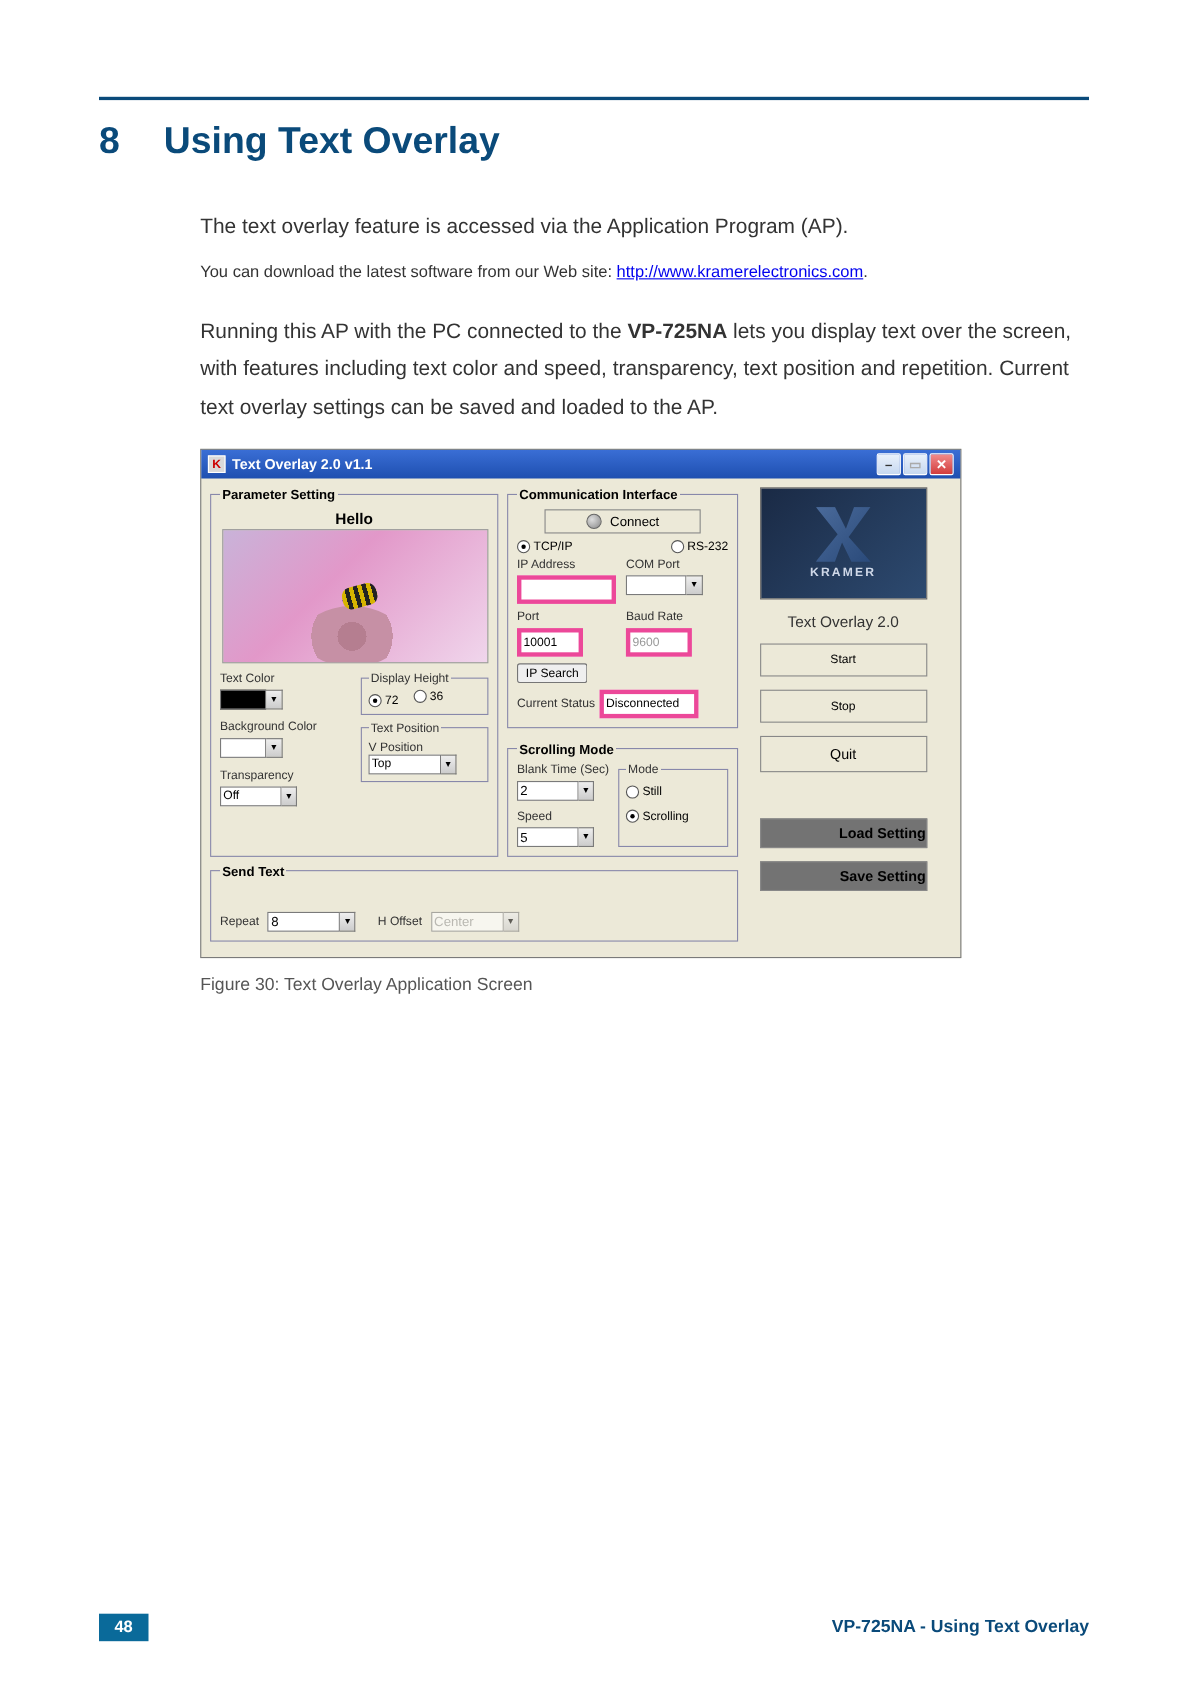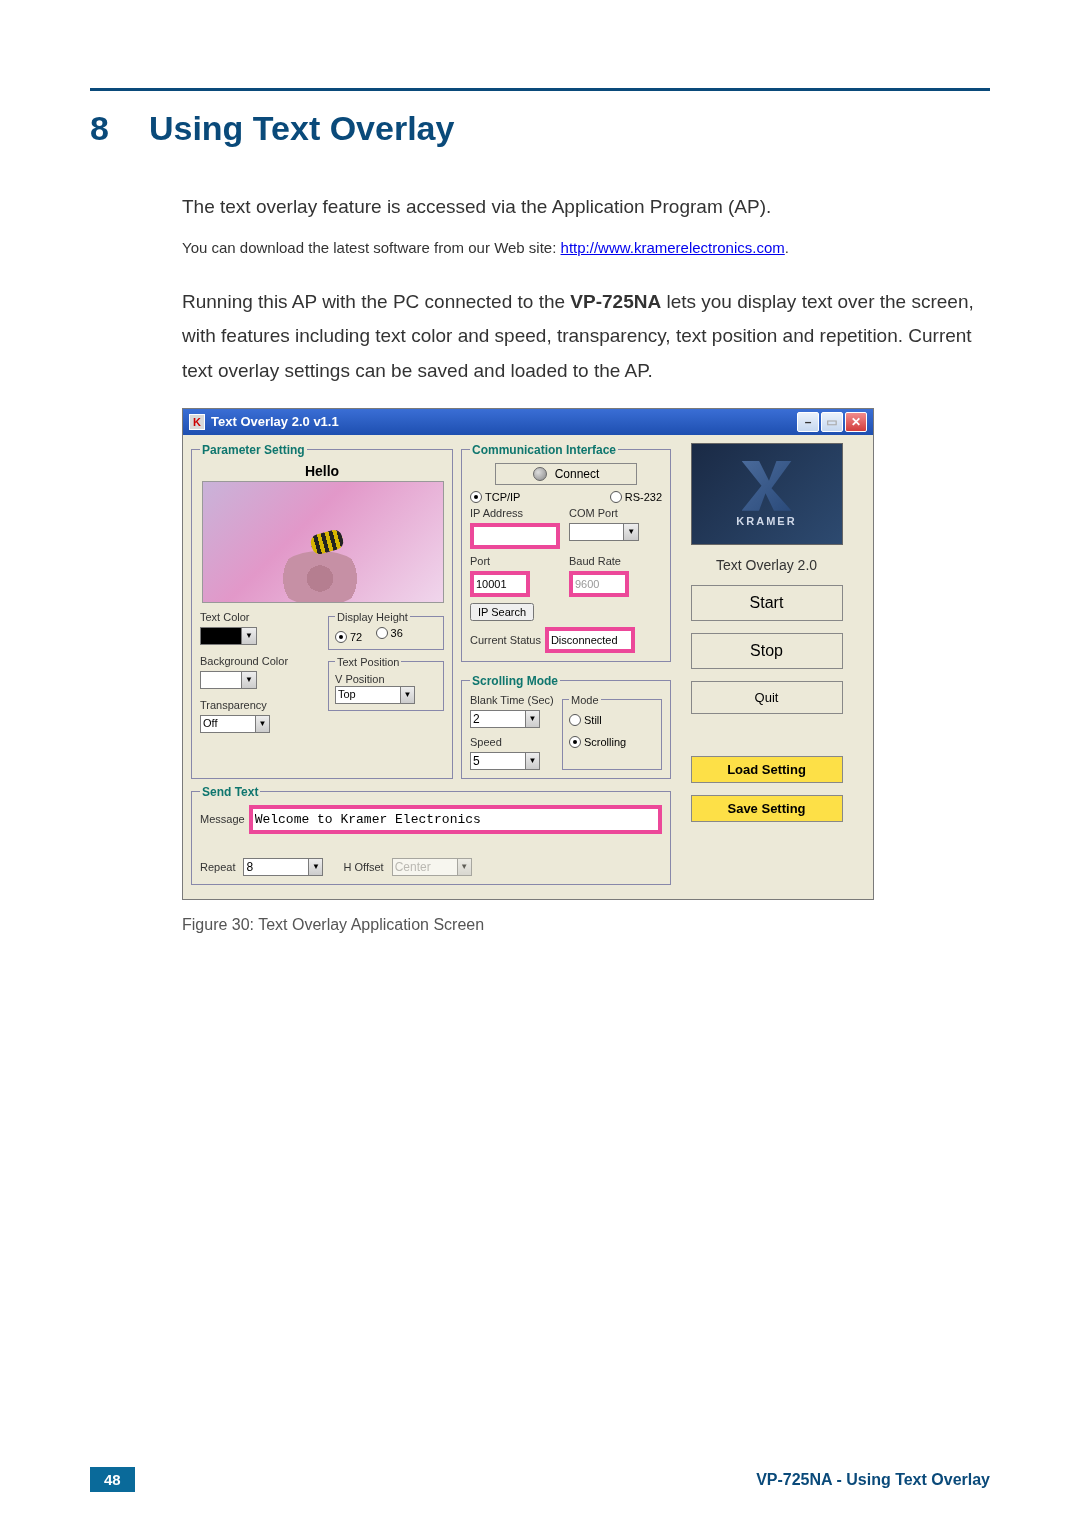--- a/index.html
+++ b/index.html
@@ -94,21 +94,21 @@
   .right-col { width: 175px; display: flex; flex-direction: column; gap: 12px; align-items: center; }
 
   fieldset {
     border: 1px solid #88a;
     margin: 0 0 6px 0;
     padding: 6px 8px 8px 8px;
     position: relative;
   }
   fieldset > legend {
     font-size: 12px;
-    color: #0f766e;
+    color: #000000;
     font-weight: bold;
     padding: 0 2px;
   }
   .mini-fieldset {
     border: 1px solid #88a;
     padding: 4px 6px 6px 6px;
     margin: 0;
   }
   .mini-fieldset > legend {
     font-size: 11px; font-weight: normal; color: #333; padding: 0 2px;
@@ -195,25 +195,25 @@
   }
   .kramer-tile .klogo {
     width: 50px; height: 50px;
     background: linear-gradient(135deg, #4a6a9a, #2a4a7a);
     clip-path: polygon(0 0, 35% 0, 55% 40%, 70% 0, 100% 0, 60% 55%, 100% 100%, 65% 100%, 48% 65%, 35% 100%, 0 100%, 40% 50%);
   }
   .right-label { font-size: 14px; color: #333; }
   .big-btn {
     width: 150px; padding: 8px 0; text-align: center;
     background: #ece9d8; border: 1px solid #888;
-    font-size: 16px;
+    font-size: 11px;
   }
   .small-btn {
-    width: 150px; padding: 5px 0; text-align: center;
-    background: #fde047; border: 1px solid #888;
+    width: 150px; padding: 5px 0; text-align: right;
+    background: #737373; border: 1px solid #888;
     font-size: 13px; font-weight: bold;
   }
 
   .figure-caption {
     margin-left: 92px;
     font-size: 16px;
     color: #555;
     margin-top: 8px;
   }
 
@@ -401,24 +401,20 @@
                       </span>
                   </div>
                 </fieldset>
               </div>
             </fieldset>
           </div>
         </div>
 
         <fieldset>
           <legend>Send Text</legend>
-          <div style="display:flex; align-items:center; gap:4px;">
-            <label>Message</label>
-            <input type="text" style="flex: 1 1 0%; font-family: &quot;Courier New&quot;, monospace; font-size: 13px;" value="Welcome to Kramer Electronics">
-          </div>
           <div style="display:flex; align-items:center; gap:8px; margin-top:24px;">
             <label>Repeat</label>
             <div class="combo" style="width:80px">
               <span class="cbox" style="width:64px; padding:1px 2px;">8</span>
               <span class="carrow">▼</span>
             </div>
             <label style="margin-left:12px;">H Offset</label>
             <div class="combo" style="width:80px; opacity:0.6">
               <span class="cbox" style="width:64px; padding:1px 2px; color:#999;">Center</span>
               <span class="carrow">▼</span>

